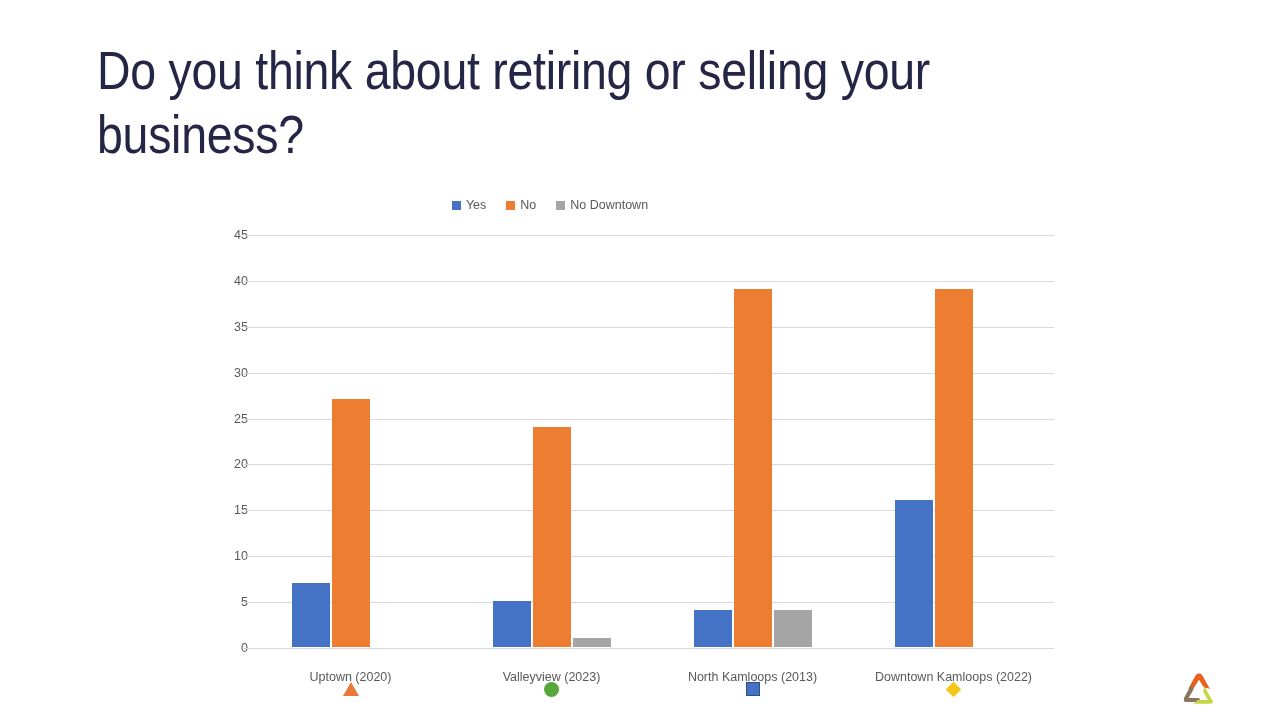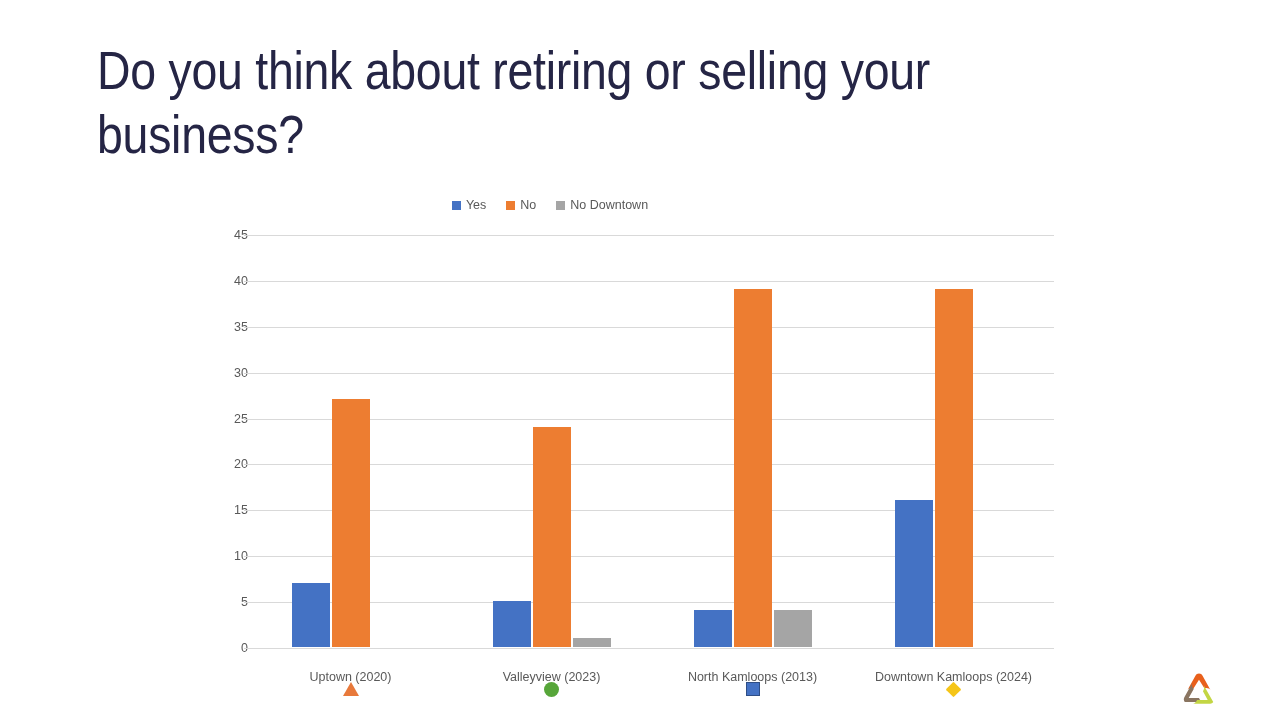--- a/index.html
+++ b/index.html
@@ -266,21 +266,21 @@
           <div class="bar no" style="height: 357.933px;"></div>
           <div class="bar noresp" style="height: 0px;"></div>
         </div>
       </div>
   </div>
 
   <div id="categories">
       <div class="cat">Uptown (2020)</div>
       <div class="cat">Valleyview (2023)</div>
       <div class="cat">North Kamloops (2013)</div>
-      <div class="cat">Downtown Kamloops (2024)</div>
+      <div class="cat">Downtown Kamloops (2022)</div>
     </div>
   <div id="markers">
       <div class="marker-cell">
         <div class="m-triangle" style="border-bottom-color: rgb(232, 121, 59);"></div>
       </div>
       <div class="marker-cell">
         <div class="m-circle" style="background: rgb(87, 166, 58);"></div>
       </div>
       <div class="marker-cell">
         <div class="m-square" style="background: rgb(68, 114, 196);"></div>

